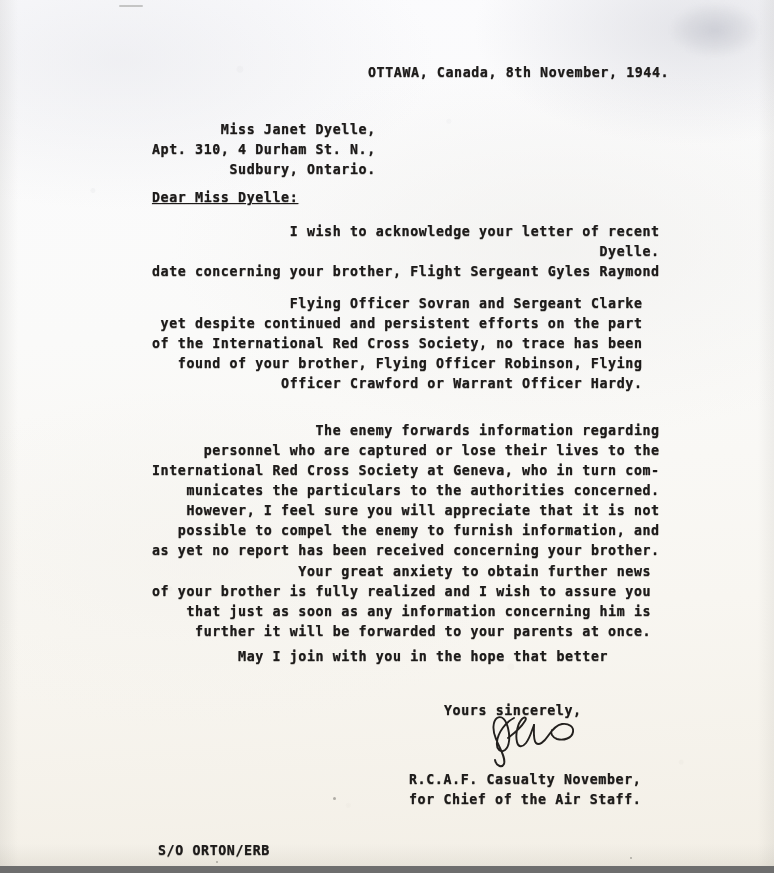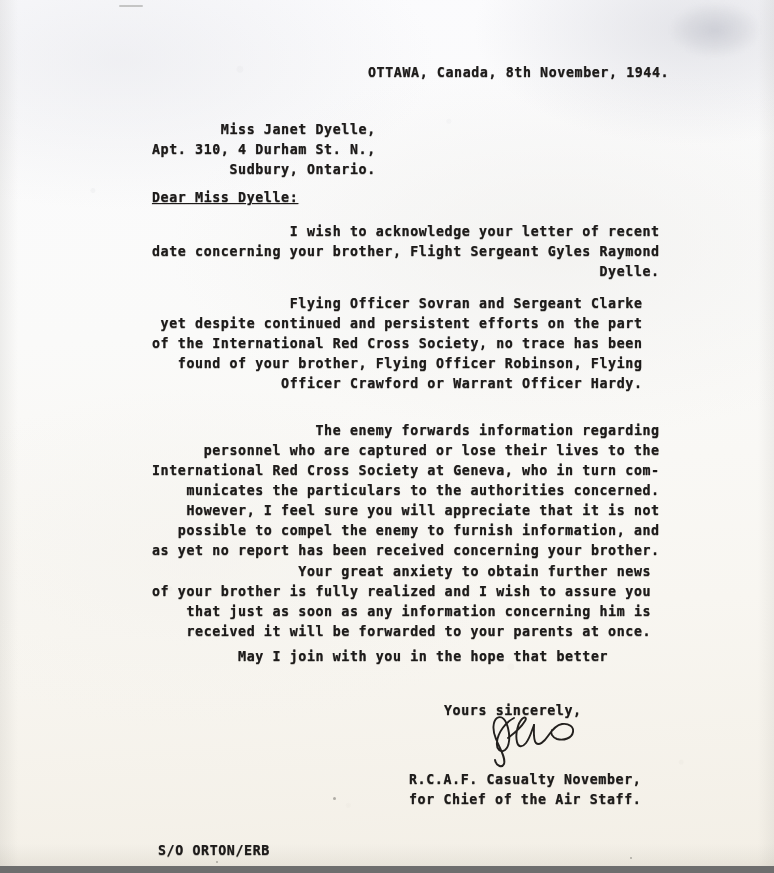--- a/index.html
+++ b/index.html
@@ -106,22 +106,22 @@
   <div class="block" style="left:152px; top:120px;">
     <div class="t">Miss Janet Dyelle,</div>
     <div class="t">Apt. 310, 4 Durham St. N.,</div>
     <div class="t">Sudbury, Ontario.</div>
   </div>
 
   <div class="t" style="left:152px; top:188px;text-decoration:underline;">Dear Miss Dyelle:</div>
 
   <div class="block" style="left:152px; top:222px;">
     <div class="t">          I wish to acknowledge your letter of recent</div>
+    <div class="t">Dyelle.</div>
     <div class="t">date concerning your brother, Flight Sergeant Gyles Raymond</div>
-    <div class="t">Dyelle.</div>
   </div>
 
   <div class="block" style="left:152px; top:294px;">
     <div class="t">          Flying Officer Sovran and Sergeant Clarke</div>
     <div class="t">yet despite continued and persistent efforts on the part</div>
     <div class="t">of the International Red Cross Society, no trace has been</div>
     <div class="t">found of your brother, Flying Officer Robinson, Flying</div>
     <div class="t">Officer Crawford or Warrant Officer Hardy.</div>
   </div>
 
@@ -132,21 +132,21 @@
     <div class="t">municates the particulars to the authorities concerned.</div>
     <div class="t">However, I feel sure you will appreciate that it is not</div>
     <div class="t">possible to compel the enemy to furnish information, and</div>
     <div class="t">as yet no report has been received concerning your brother.</div>
   </div>
 
   <div class="block" style="left:152px; top:562px;">
     <div class="t">          Your great anxiety to obtain further news</div>
     <div class="t">of your brother is fully realized and I wish to assure you</div>
     <div class="t">that just as soon as any information concerning him is</div>
-    <div class="t">received it will be forwarded to your parents at once.</div>
+    <div class="t">further it will be forwarded to your parents at once.</div>
   </div>
 
   <div class="block" style="left:152px; top:647px;">
     <div class="t">          May I join with you in the hope that better</div>
   </div>
 
   <div class="t" style="left:444px; top:701px;">Yours sincerely,</div>
 
   <div class="signature">
     <svg viewBox="0 0 104 56" width="104" height="56" aria-hidden="true">

